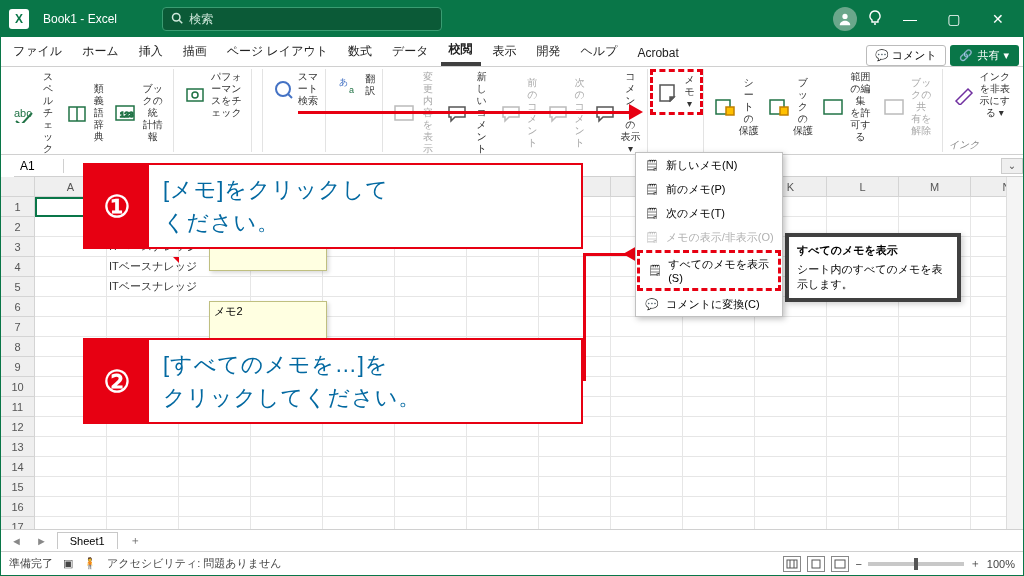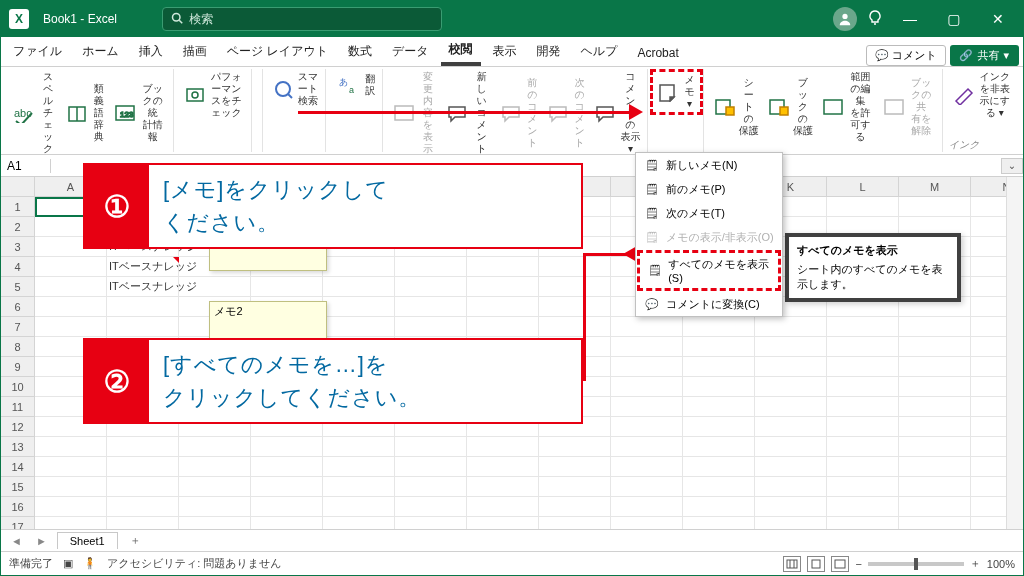--- a/index.html
+++ b/index.html
@@ -23,21 +23,21 @@
 
   .ribbon { height: 88px; border-bottom: 1px solid #d0d0d0; display: flex; padding: 2px 4px; gap: 2px; position: relative; }
   .rgroup { display: flex; flex-direction: column; align-items: stretch; border-right: 1px solid #e3e3e3; padding: 0 4px; }
   .rrow { display: flex; gap: 2px; }
   .rbtn { display: flex; flex-direction: row; align-items: center; justify-content: flex-start; padding: 2px 3px; min-width: 40px; gap: 2px; font-size: 10px; color: #333; text-align: center; line-height: 1.2; }
   .rbtn.gray { color: #aaa; }
   .rbtn .ric { width: 28px; height: 28px; display: flex; align-items: center; justify-content: center; }
   .rgroup-label { font-size: 10px; color: #888; text-align: left; margin-top: auto; height:14px;font-style:italic;}
   .red-dash { border: 3px dashed #e70012; }
 
-  .namebox-row { height: 22px; border-bottom: 1px solid #d0d0d0; display: flex; align-items: center; font-size: 12px; }
+  .namebox-row { height: 22px; border-bottom: 1px solid #d0d0d0; display: flex; align-items: center; font-size: 12px; margin-left: 13px; }
   .namebox { width: 50px; padding: 0 6px; border-right: 1px solid #d0d0d0; }
   .fx { padding: 0 6px; color: #666; }
 
   .sheetwrap { flex: 1; position: relative; overflow: hidden; }
   .grid { display: grid; grid-template-columns: 34px repeat(14, 72px); grid-auto-rows: 20px; font-size: 11px; color: #333; }
   .colhead, .rowhead { background: #efefef; border-right: 1px solid #d4d4d4; border-bottom: 1px solid #d4d4d4; display: flex; align-items: center; justify-content: center; color: #555; }
   .corner { background: #efefef; border-right: 1px solid #d4d4d4; border-bottom: 1px solid #d4d4d4; }
   .cell { border-right: 1px solid #e6e6e6; border-bottom: 1px solid #e6e6e6; padding: 0 2px; display: flex; align-items: center; white-space: nowrap; overflow: visible; }
   .note { position: absolute; background: #ffffe1; border: 1px solid #bfbf80; font-size: 11px; padding: 2px 4px; box-shadow: 2px 2px 4px rgba(0,0,0,.15); }
 

